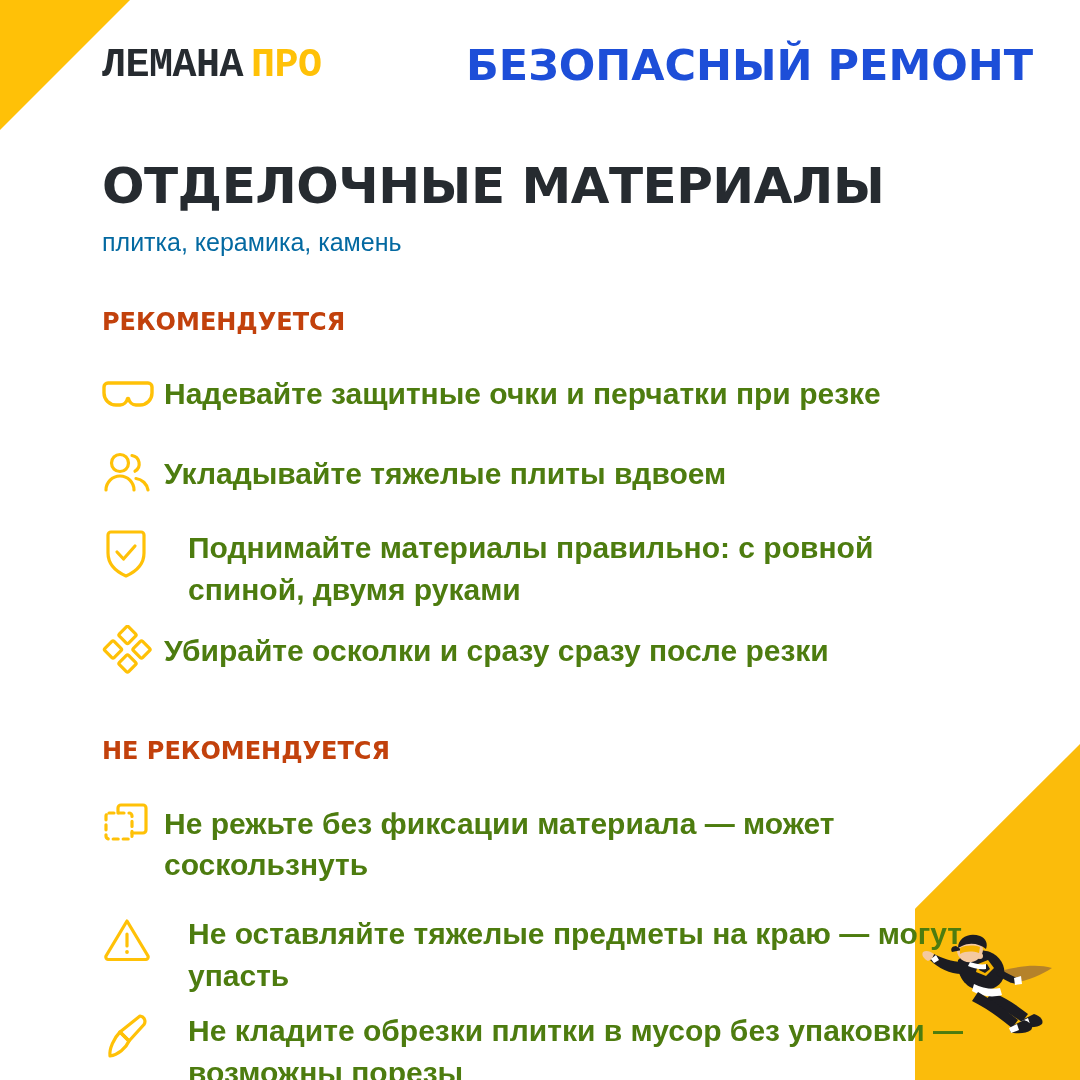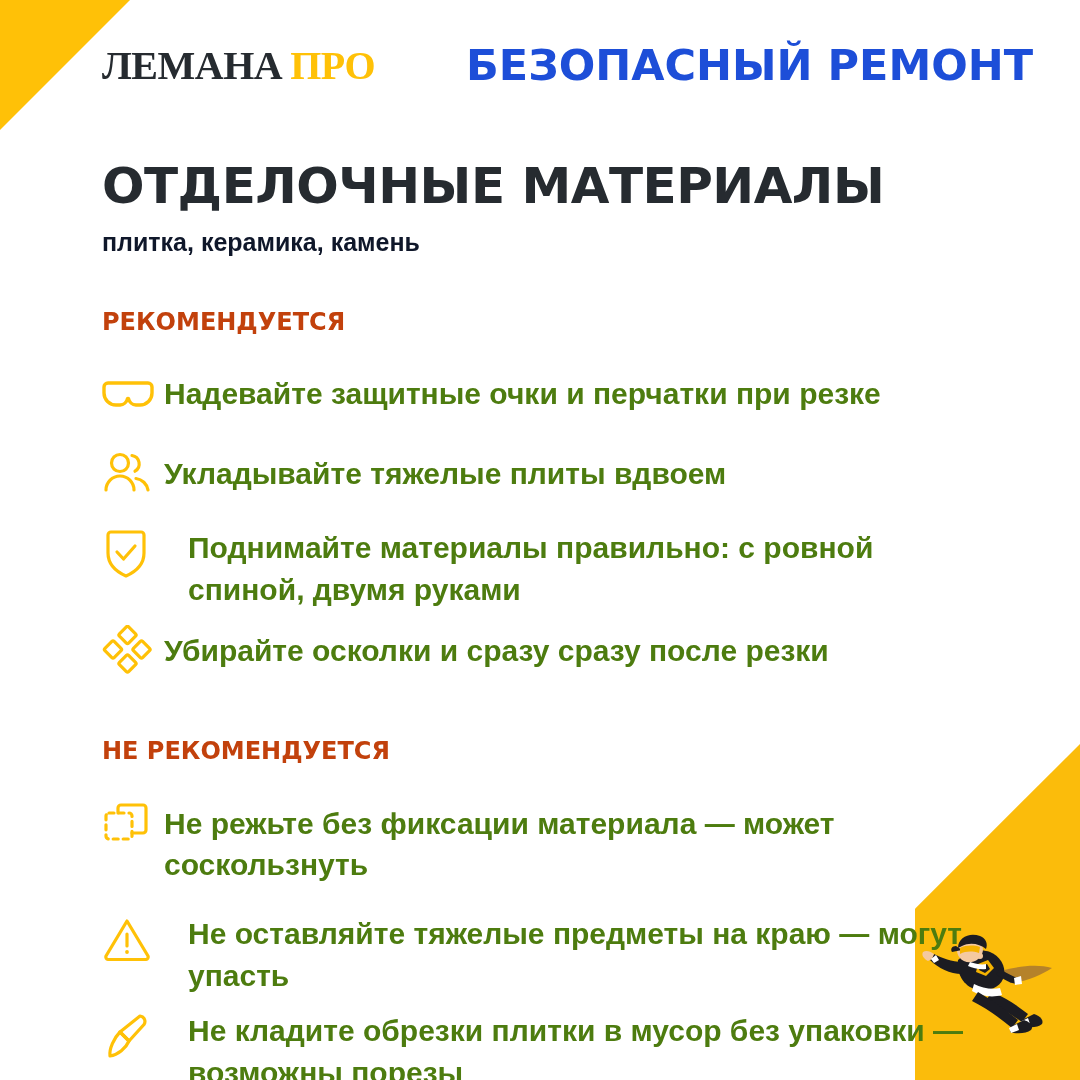--- a/index.html
+++ b/index.html
@@ -26,21 +26,21 @@
 
   
   .header {
     position:absolute; left:0; top:0; width:1080px; height:132px;
     display:flex; align-items:center;
   }
   .logo {
     position:absolute; left:102px; top:46px;
     font-size:40px; font-weight:800; letter-spacing:-0.5px;
     line-height:1; white-space:nowrap;
-    font-family:Liberation Serif, serif;
+    font-family:Liberation Mono, monospace;
   }
   .logo .word-dark { color:#262B30; }
   .logo .word-accent { color:#FFC107; margin-left:8px; }
 
   .header-title {
     position:absolute; left:466px; top:44px;
     font-size:43px; font-weight:800; color:#1d4ed8;
     letter-spacing:0px; line-height:1; white-space:nowrap;
     font-family:"DejaVu Sans", sans-serif;
   }
@@ -48,21 +48,21 @@
   
   .content { position:absolute; left:102px; top:160px; width:880px; }
 
   .page-title {
     font-size:50px; font-weight:800; color:#262B30;
     letter-spacing:-0.5px; line-height:1.06;
     font-family:"DejaVu Sans", sans-serif;
   }
   .page-subtitle {
     margin-top:14px;
-    font-size:25px; font-weight:700; color:#0f172a;
+    font-size:25px; font-weight:400; color:#0369a1;
     line-height:1.2;
   }
 
   .section { margin-top:52px; }
   .section.second { margin-top:62px; }
 
   .section-heading {
     font-size:24px; font-weight:800; color:#c2410c;
     letter-spacing:0px; line-height:1.1;
     font-family:"DejaVu Sans", sans-serif;

